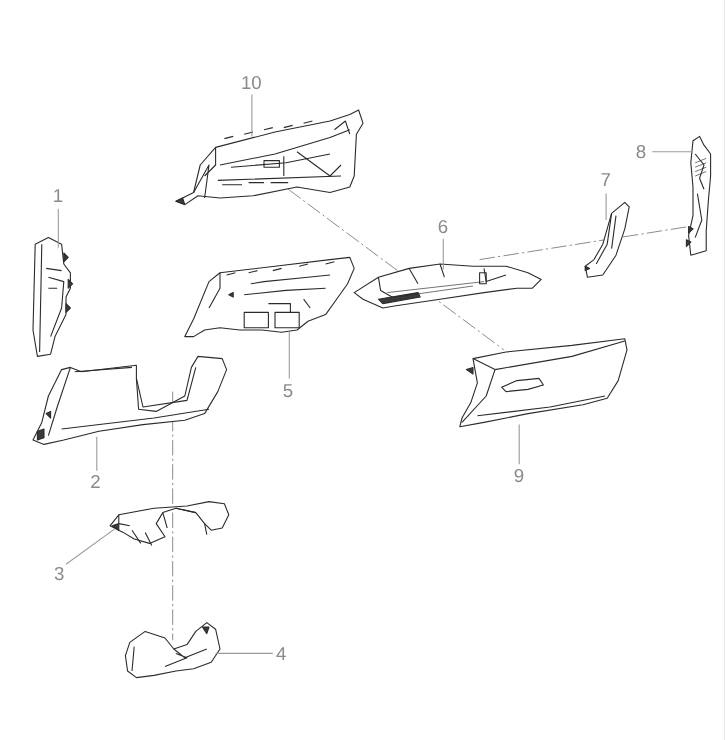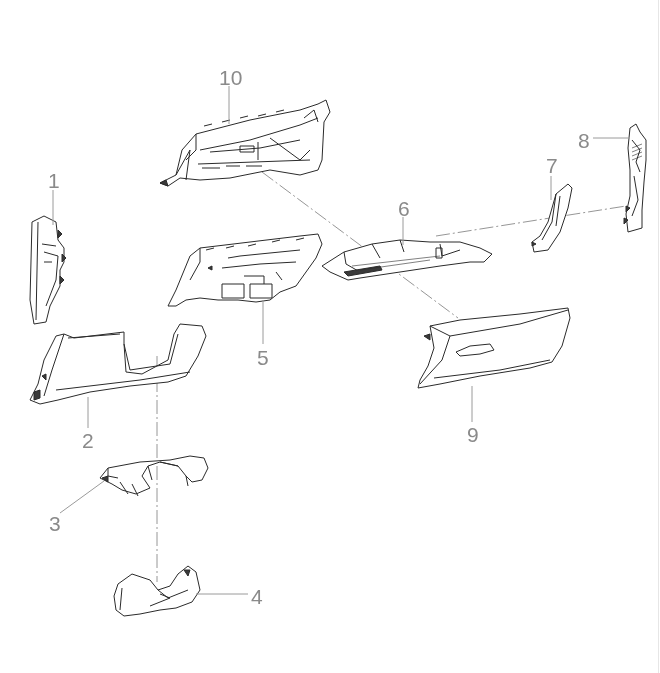--- a/index.html
+++ b/index.html
@@ -1,19 +1,19 @@
 <!DOCTYPE html>
 <html><head>
 <meta charset="utf-8">
 <style>
   html, body { margin: 0; padding: 0; background: #ffffff; }
   body { width: 660px; height: 673px; position: relative; overflow: hidden; font-family: "Liberation Sans", sans-serif; }
   .canvas { position: absolute; left: 0; top: 0; width: 660px; height: 673px; }
   .edge { position: absolute; left: 658px; top: 0; width: 1px; height: 673px; background: #e6e6e6; }
-  .callout { position: absolute; font-size: 21px; color: #8a8a8a; line-height: 1; text-align: right; }
+  .callout { position: absolute; font-size: 17px; color: #8a8a8a; line-height: 1; text-align: right; }
   svg { position: absolute; left: 0; top: 0; }
   .part path, .part polyline, .part polygon, .part rect, .part ellipse, .part line { fill: none; stroke: #2b2b2b; stroke-width: 1; stroke-linejoin: round; }
   .part .fill { fill: #ffffff; }
   .part .dark { fill: #3a3a3a; stroke: #2b2b2b; }
   .part .thin { stroke-width: 0.6; }
   .leader { stroke: #9a9a9a; stroke-width: 1; fill: none; }
   .axis { stroke: #8a8a8a; stroke-width: 0.9; fill: none; stroke-dasharray: 14 3 2 3; }
 </style>
 </head>
 <body>

